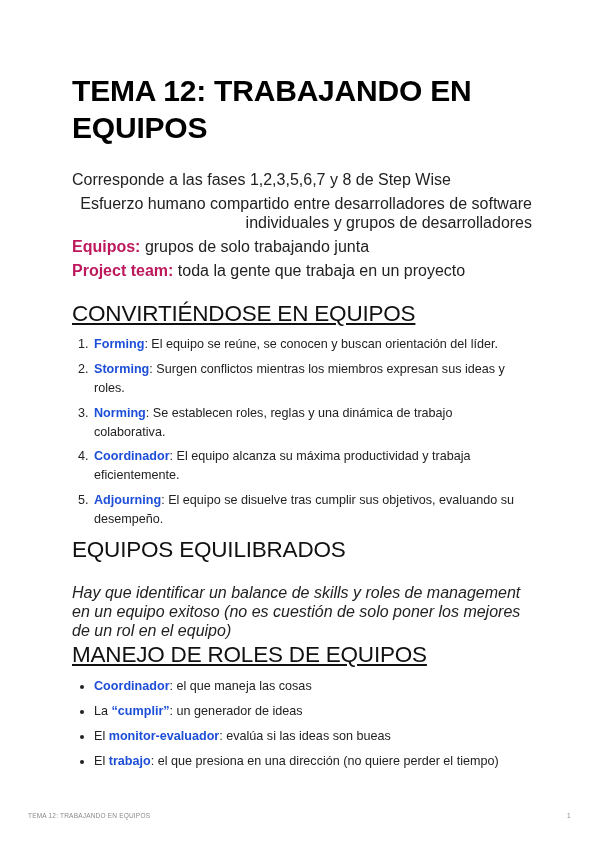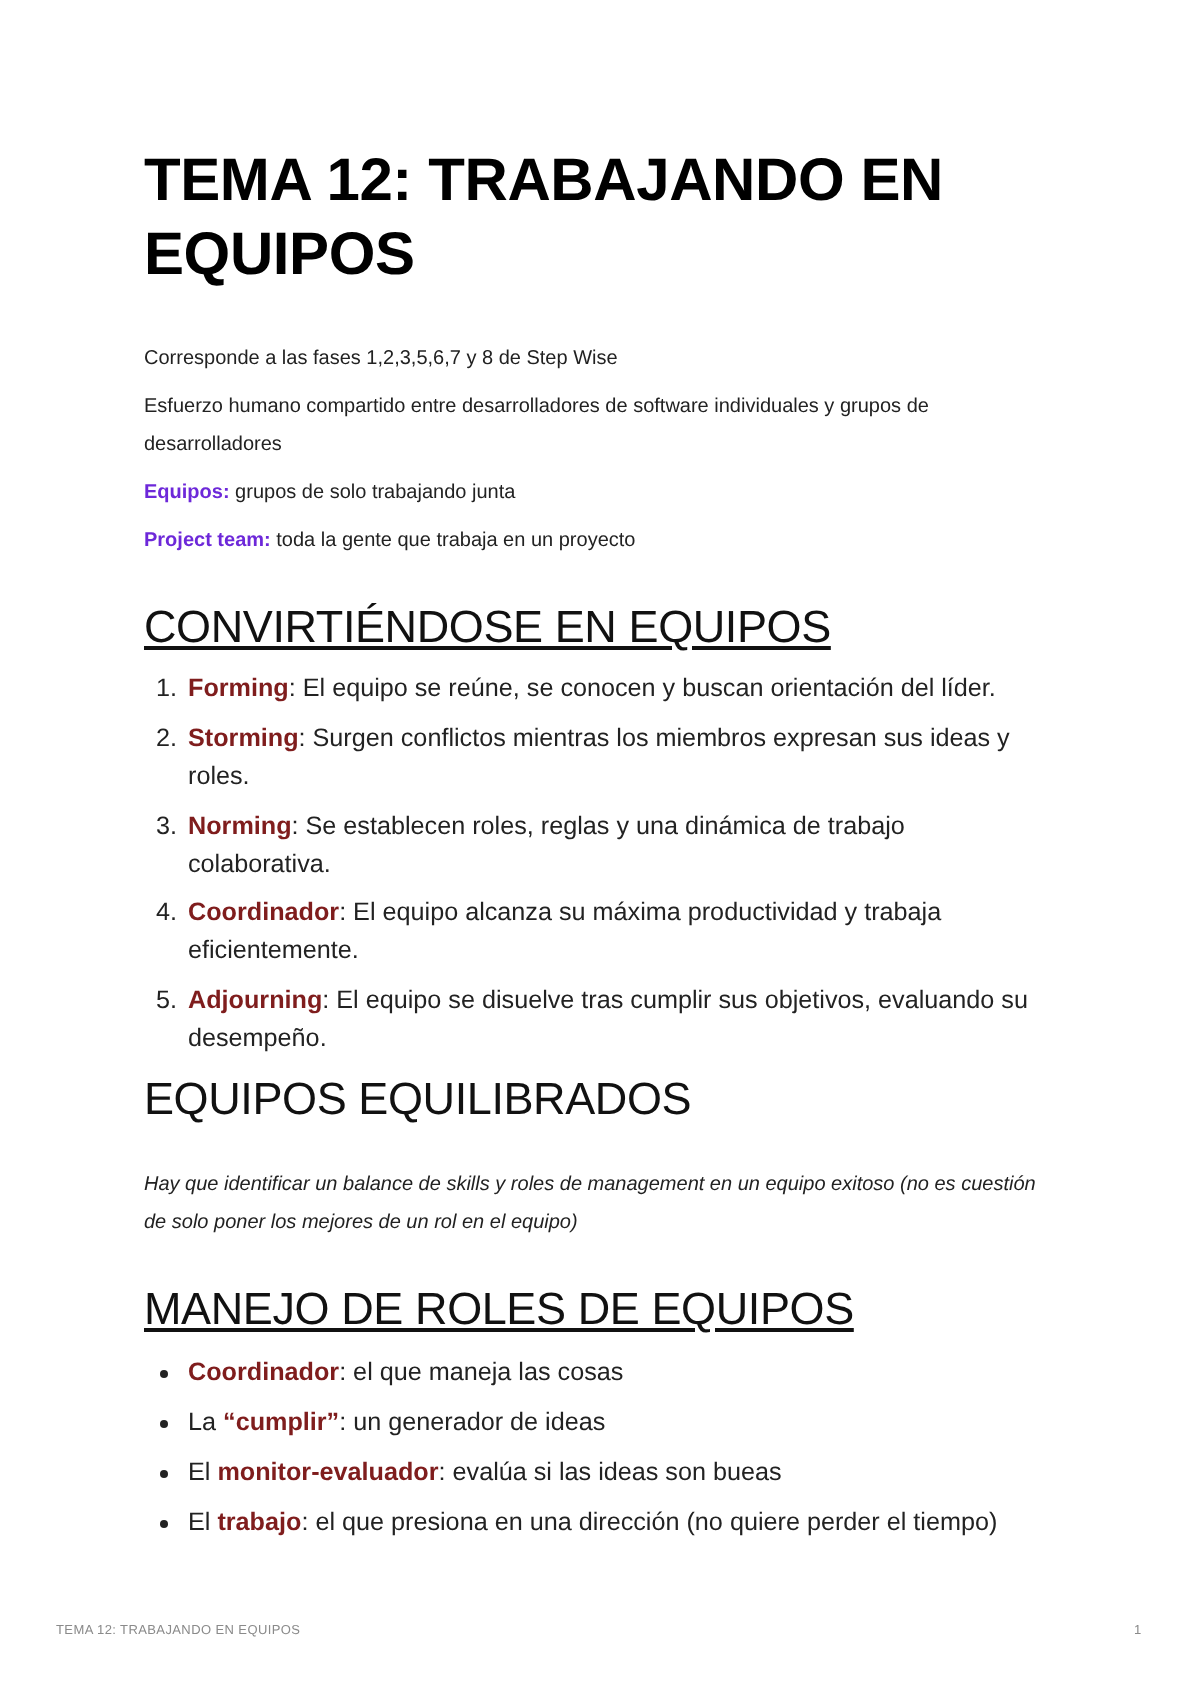--- a/index.html
+++ b/index.html
@@ -31,25 +31,25 @@
       font-weight: bold;
       line-height: 37px;
       color: #000;
       letter-spacing: -0.2px;
     }
     .p {
       position: absolute;
       left: 0;
       width: 460px;
       margin: 0;
-      font-size: 10px;
+      font-size: 16px;
       line-height: 19px;
       color: #222;
     }
-    .p b { color: #6d28d9; }
+    .p b { color: #be185d; }
     .h2 {
       position: absolute;
       left: 0;
       margin: 0;
       font-size: 22.5px;
       font-weight: normal;
       line-height: 28px;
       color: #111;
       letter-spacing: -0.2px;
     }
@@ -75,21 +75,21 @@
     }
     .li .bullet {
       position: absolute;
       left: 8px;
       top: 8px;
       width: 4px;
       height: 4px;
       border-radius: 50%;
       background: #222;
     }
-    .li b { color: #7f1d1d; }
+    .li b { color: #1d4ed8; }
     .footer-left {
       position: absolute;
       left: 28px;
       top: 812px;
       font-size: 6.5px;
       color: #8a8a8a;
       letter-spacing: 0.2px;
     }
     .footer-right {
       position: absolute;
@@ -101,21 +101,21 @@
   </style>
 </head>
 <body>
 
 <div class="page">
 
   <h1 class="title">TEMA 12: TRABAJANDO EN EQUIPOS</h1>
 
   <p class="p" style="top:170px;">Corresponde a las fases 1,2,3,5,6,7 y 8 de Step Wise</p>
 
-  <p class="p" style="top:194px;">Esfuerzo humano compartido entre desarrolladores de software individuales y grupos de desarrolladores</p>
+  <p class="p" style="top:194px;text-align:right;">Esfuerzo humano compartido entre desarrolladores de software individuales y grupos de desarrolladores</p>
 
   <p class="p" style="top:237px;"><b>Equipos:</b><span> grupos de solo trabajando junta</span></p>
 
   <p class="p" style="top:261px;"><b>Project team:</b><span> toda la gente que trabaja en un proyecto</span></p>
 
   <h2 class="h2" style="top:300px;text-decoration:underline;">CONVIRTIÉNDOSE EN EQUIPOS</h2>
 
   <div class="li" style="top:335px;">
     <span class="num">1.</span>
     <span class="txt"><b>Forming</b><span>: El equipo se reúne, se conocen y buscan orientación del líder.</span></span>

